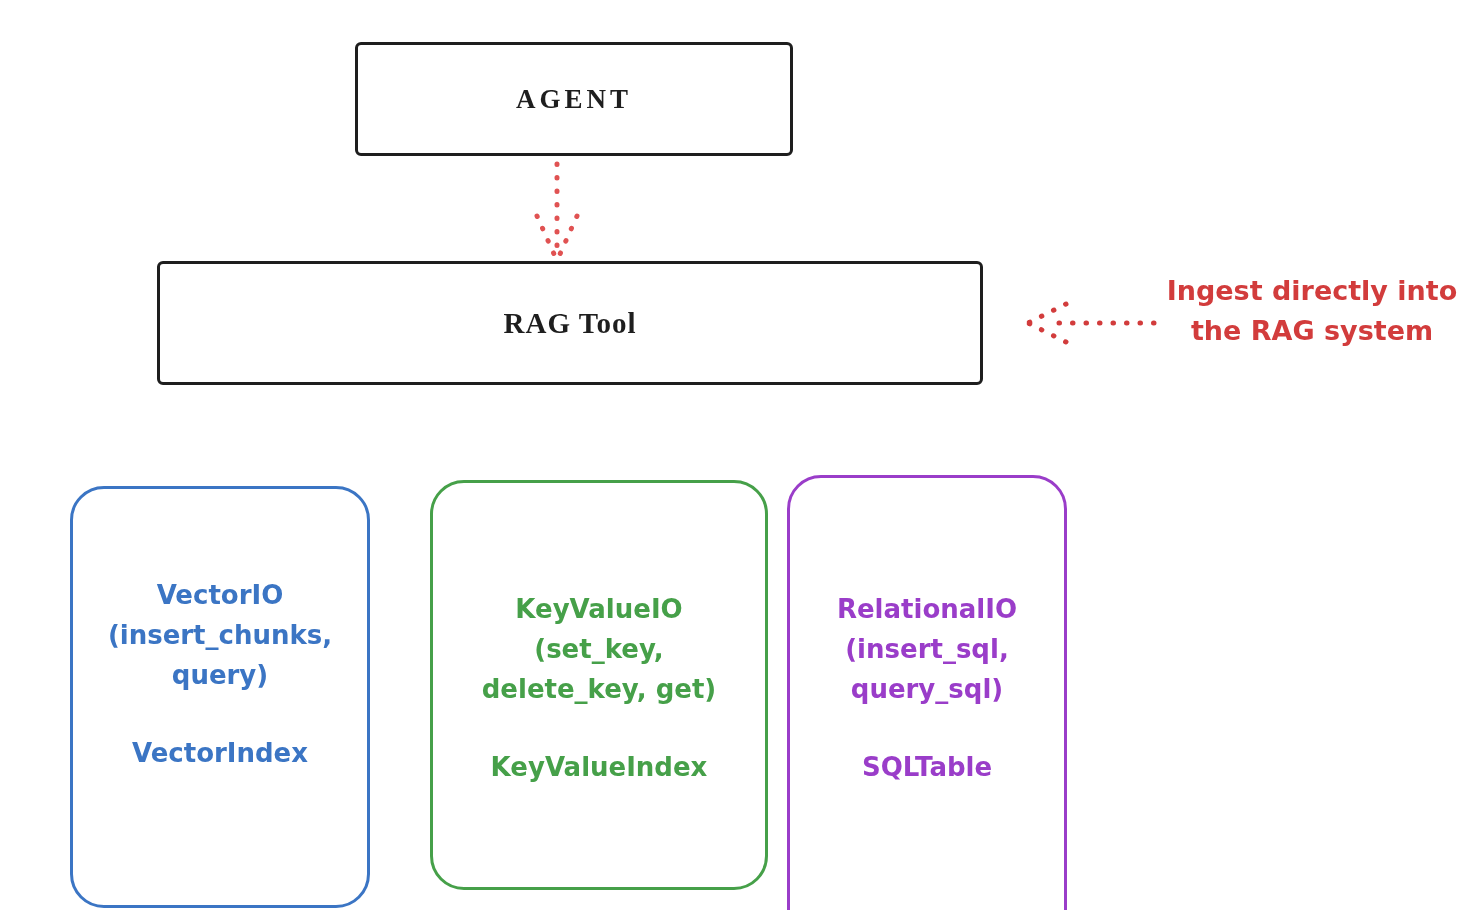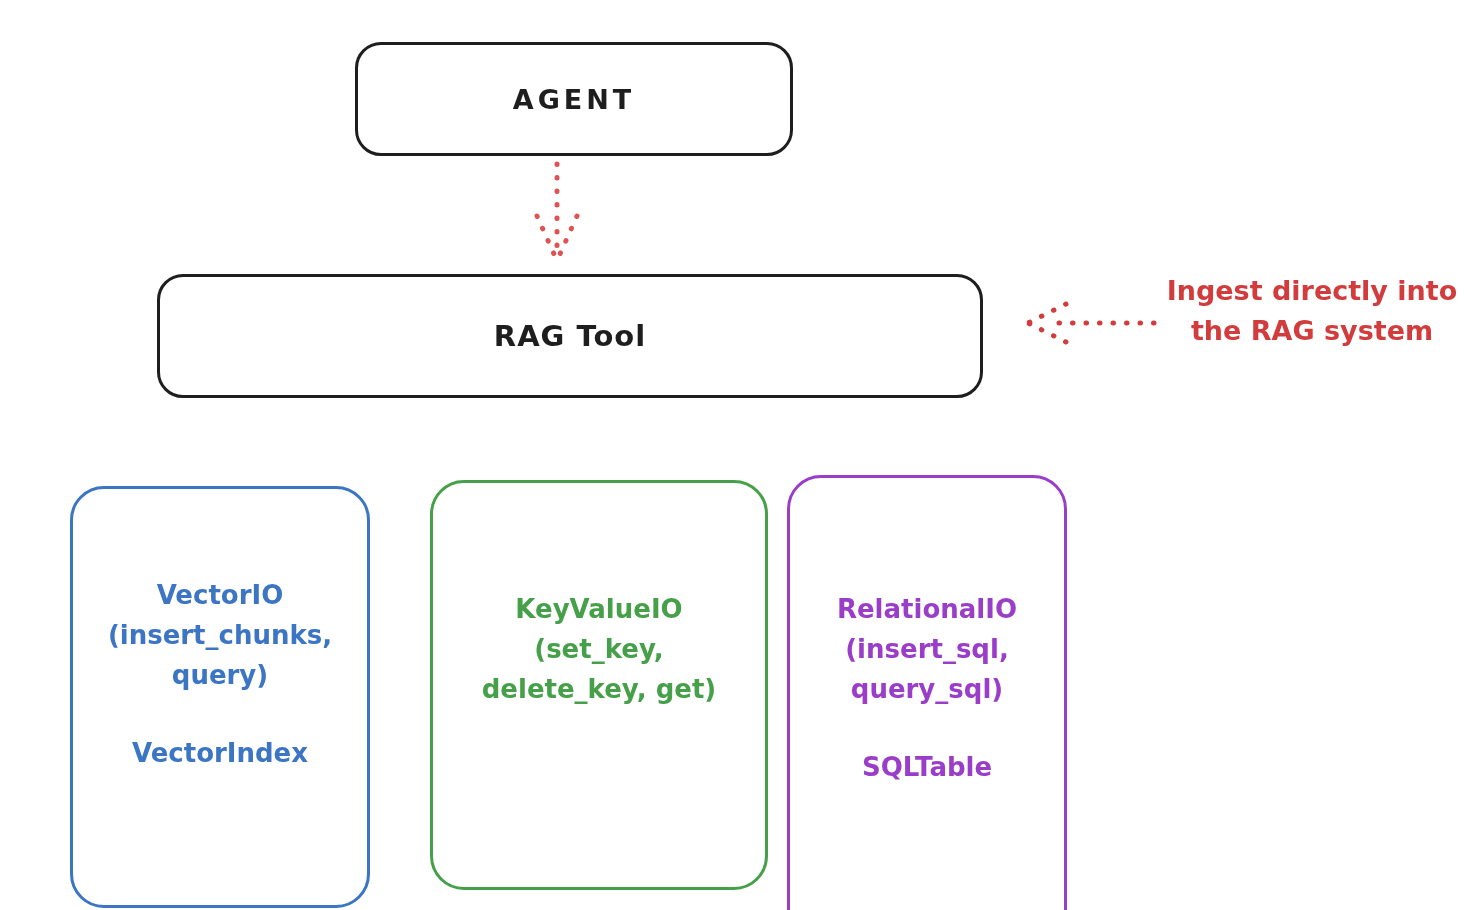--- a/index.html
+++ b/index.html
@@ -19,32 +19,33 @@
     position: absolute;
     box-sizing: border-box;
     background: #ffffff;
     display: flex;
     align-items: center;
     justify-content: center;
     text-align: center;
   }
   .black-box {
     border: 3.5px solid #1e1e1e;
-    border-radius: 26px;
+    border-radius: 6px;
     color: #1e1e1e;
+    font-family: Liberation Serif, serif;
   }
   .agent-box {
     left: 355px; top: 42px;
     width: 438px; height: 114px;
     font-size: 27px;
     font-weight: 700;
     letter-spacing: 4px;
   }
   .ragtool-box {
-    left: 157px; top: 274px;
+    left: 157px; top: 261px;
     width: 826px; height: 124px;
     font-size: 29px;
     font-weight: 600;
     letter-spacing: 1px;
   }
   .io-box {
     border-radius: 34px;
     background: #ffffff;
     display: block;
     font-weight: 600;
@@ -143,20 +144,21 @@
     </div>
     <span class="index-label">VectorIndex</span>
   </div>
 
   <div class="sketch-box io-box keyvalue-box">
     <div class="lines">
       <div>KeyValueIO</div>
       <div>(set_key,</div>
       <div>delete_key, get)</div>
     </div>
+    <span class="index-label">KeyValueIndex</span>
   </div>
 
   <div class="sketch-box io-box relational-box">
     <div class="lines">
       <div>RelationalIO</div>
       <div>(insert_sql,</div>
       <div>query_sql)</div>
     </div>
     <span class="index-label">SQLTable</span>
   </div>

